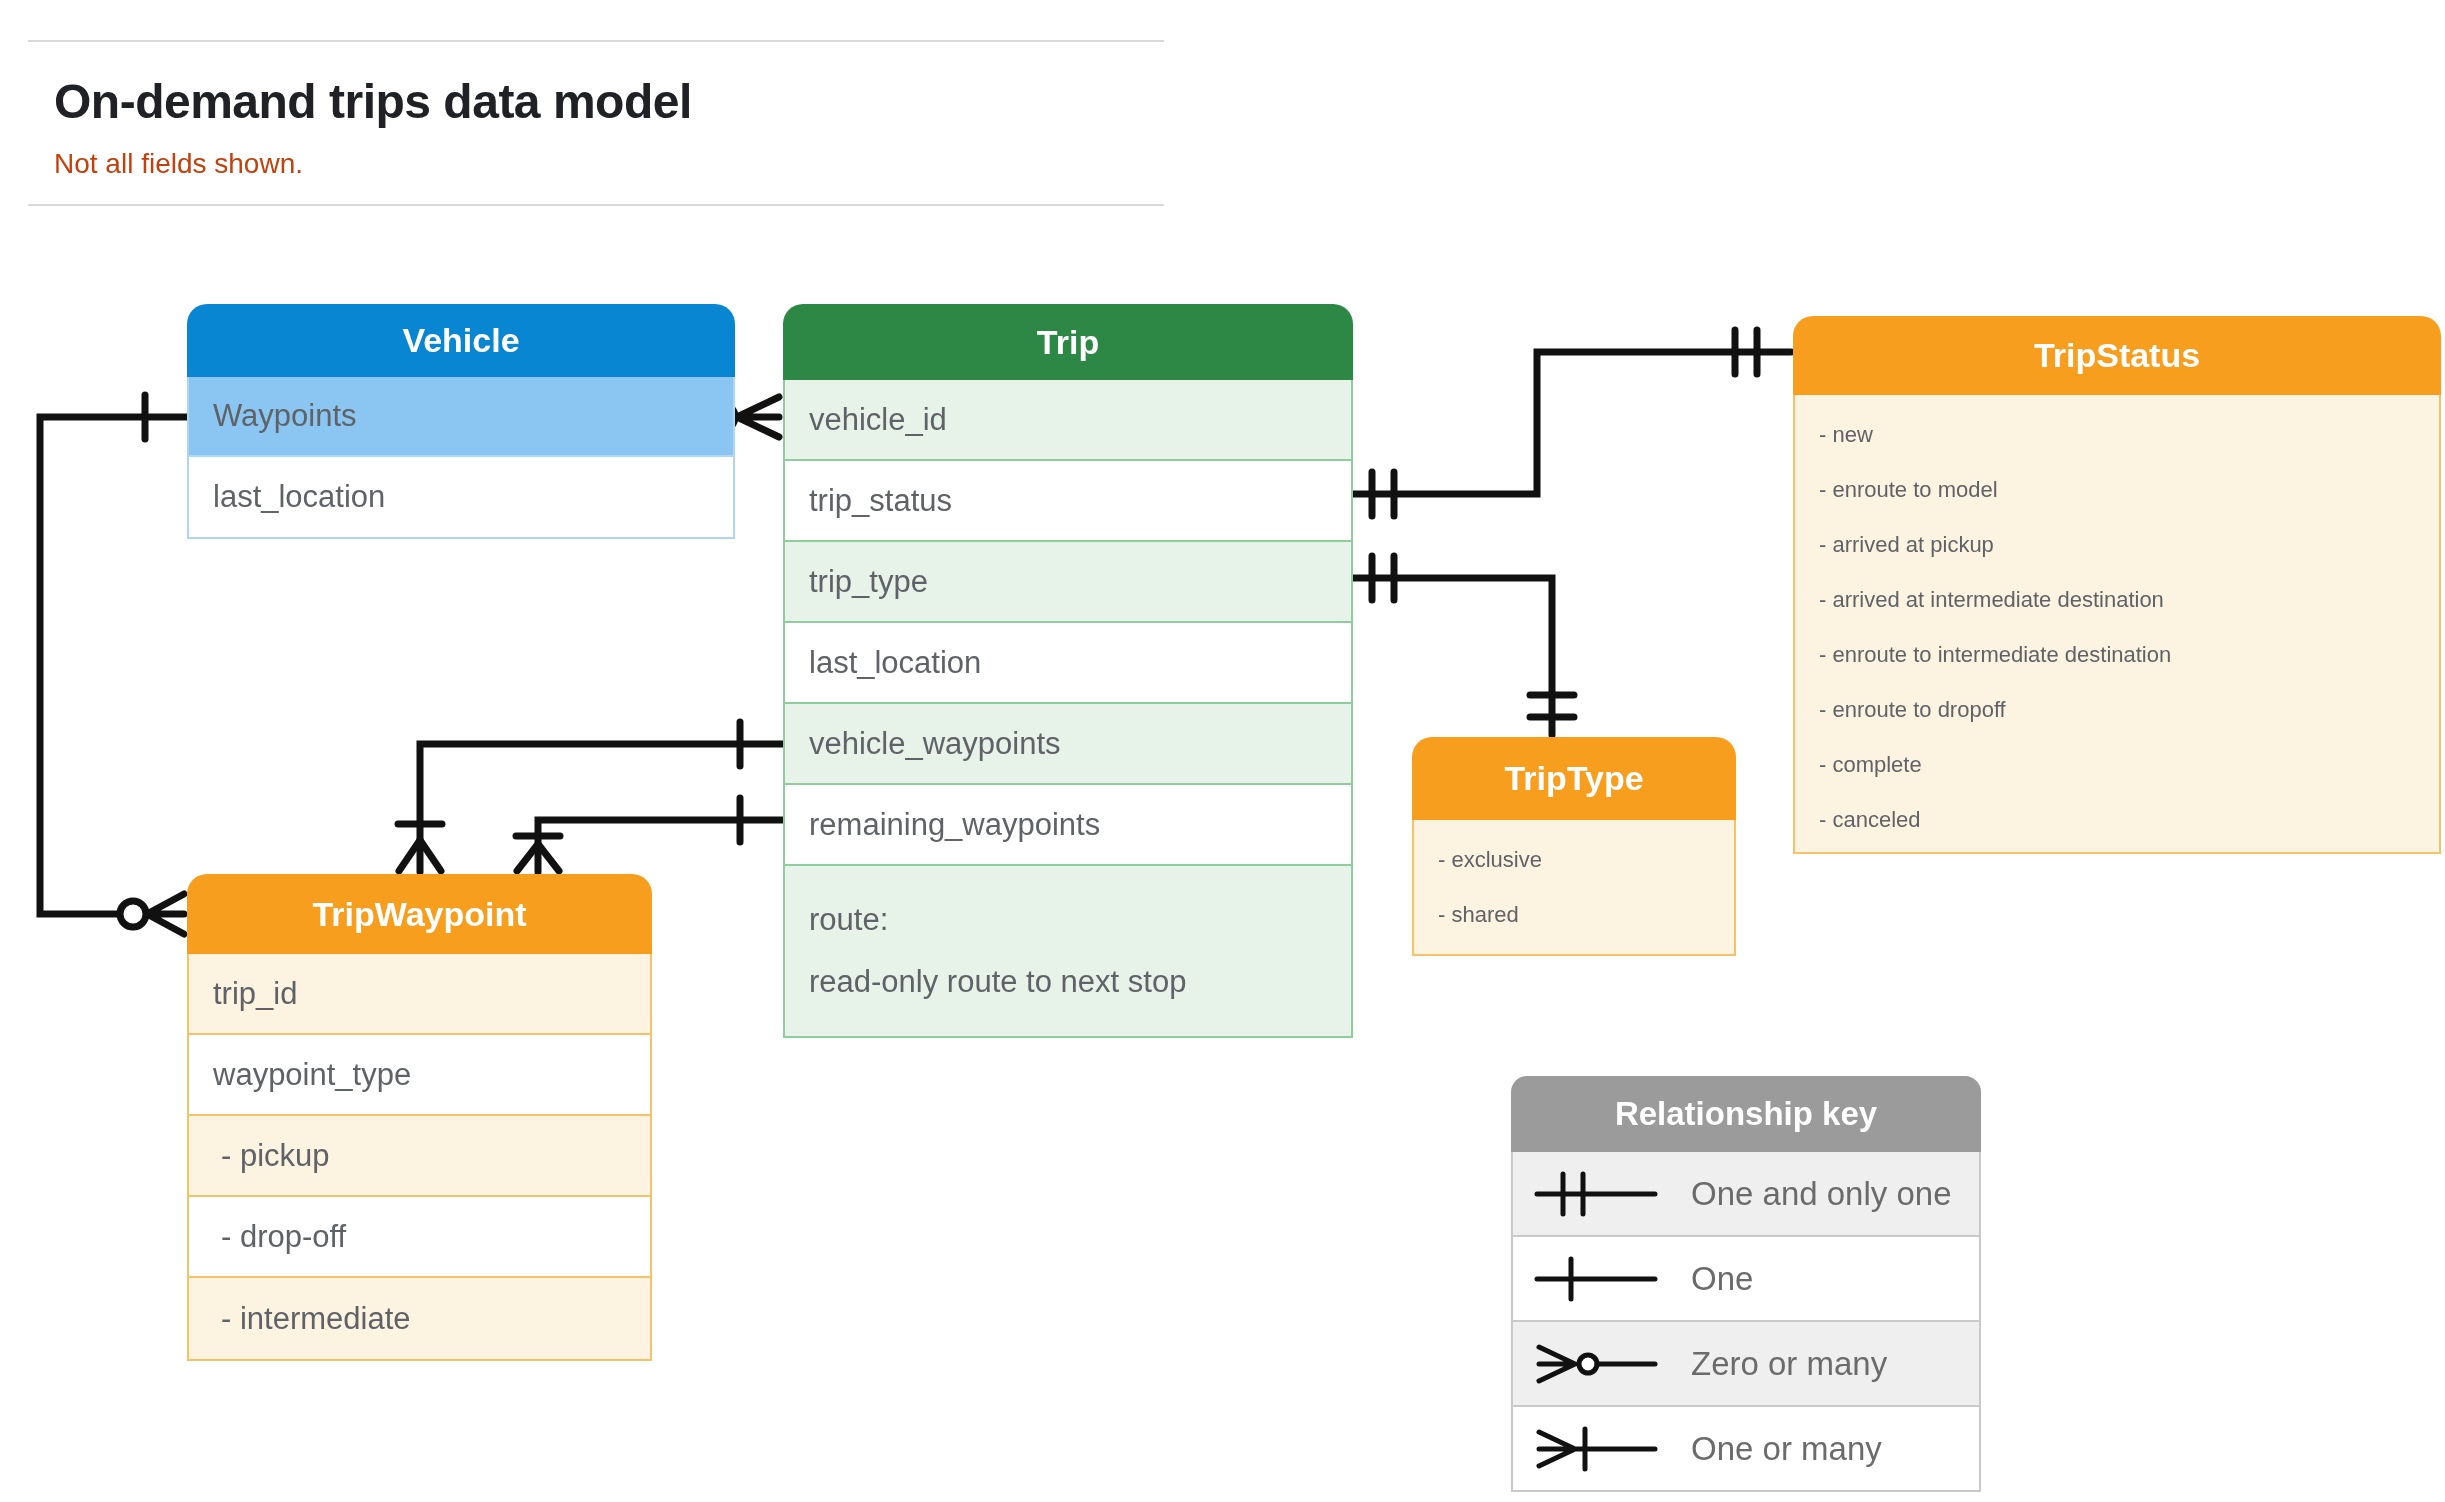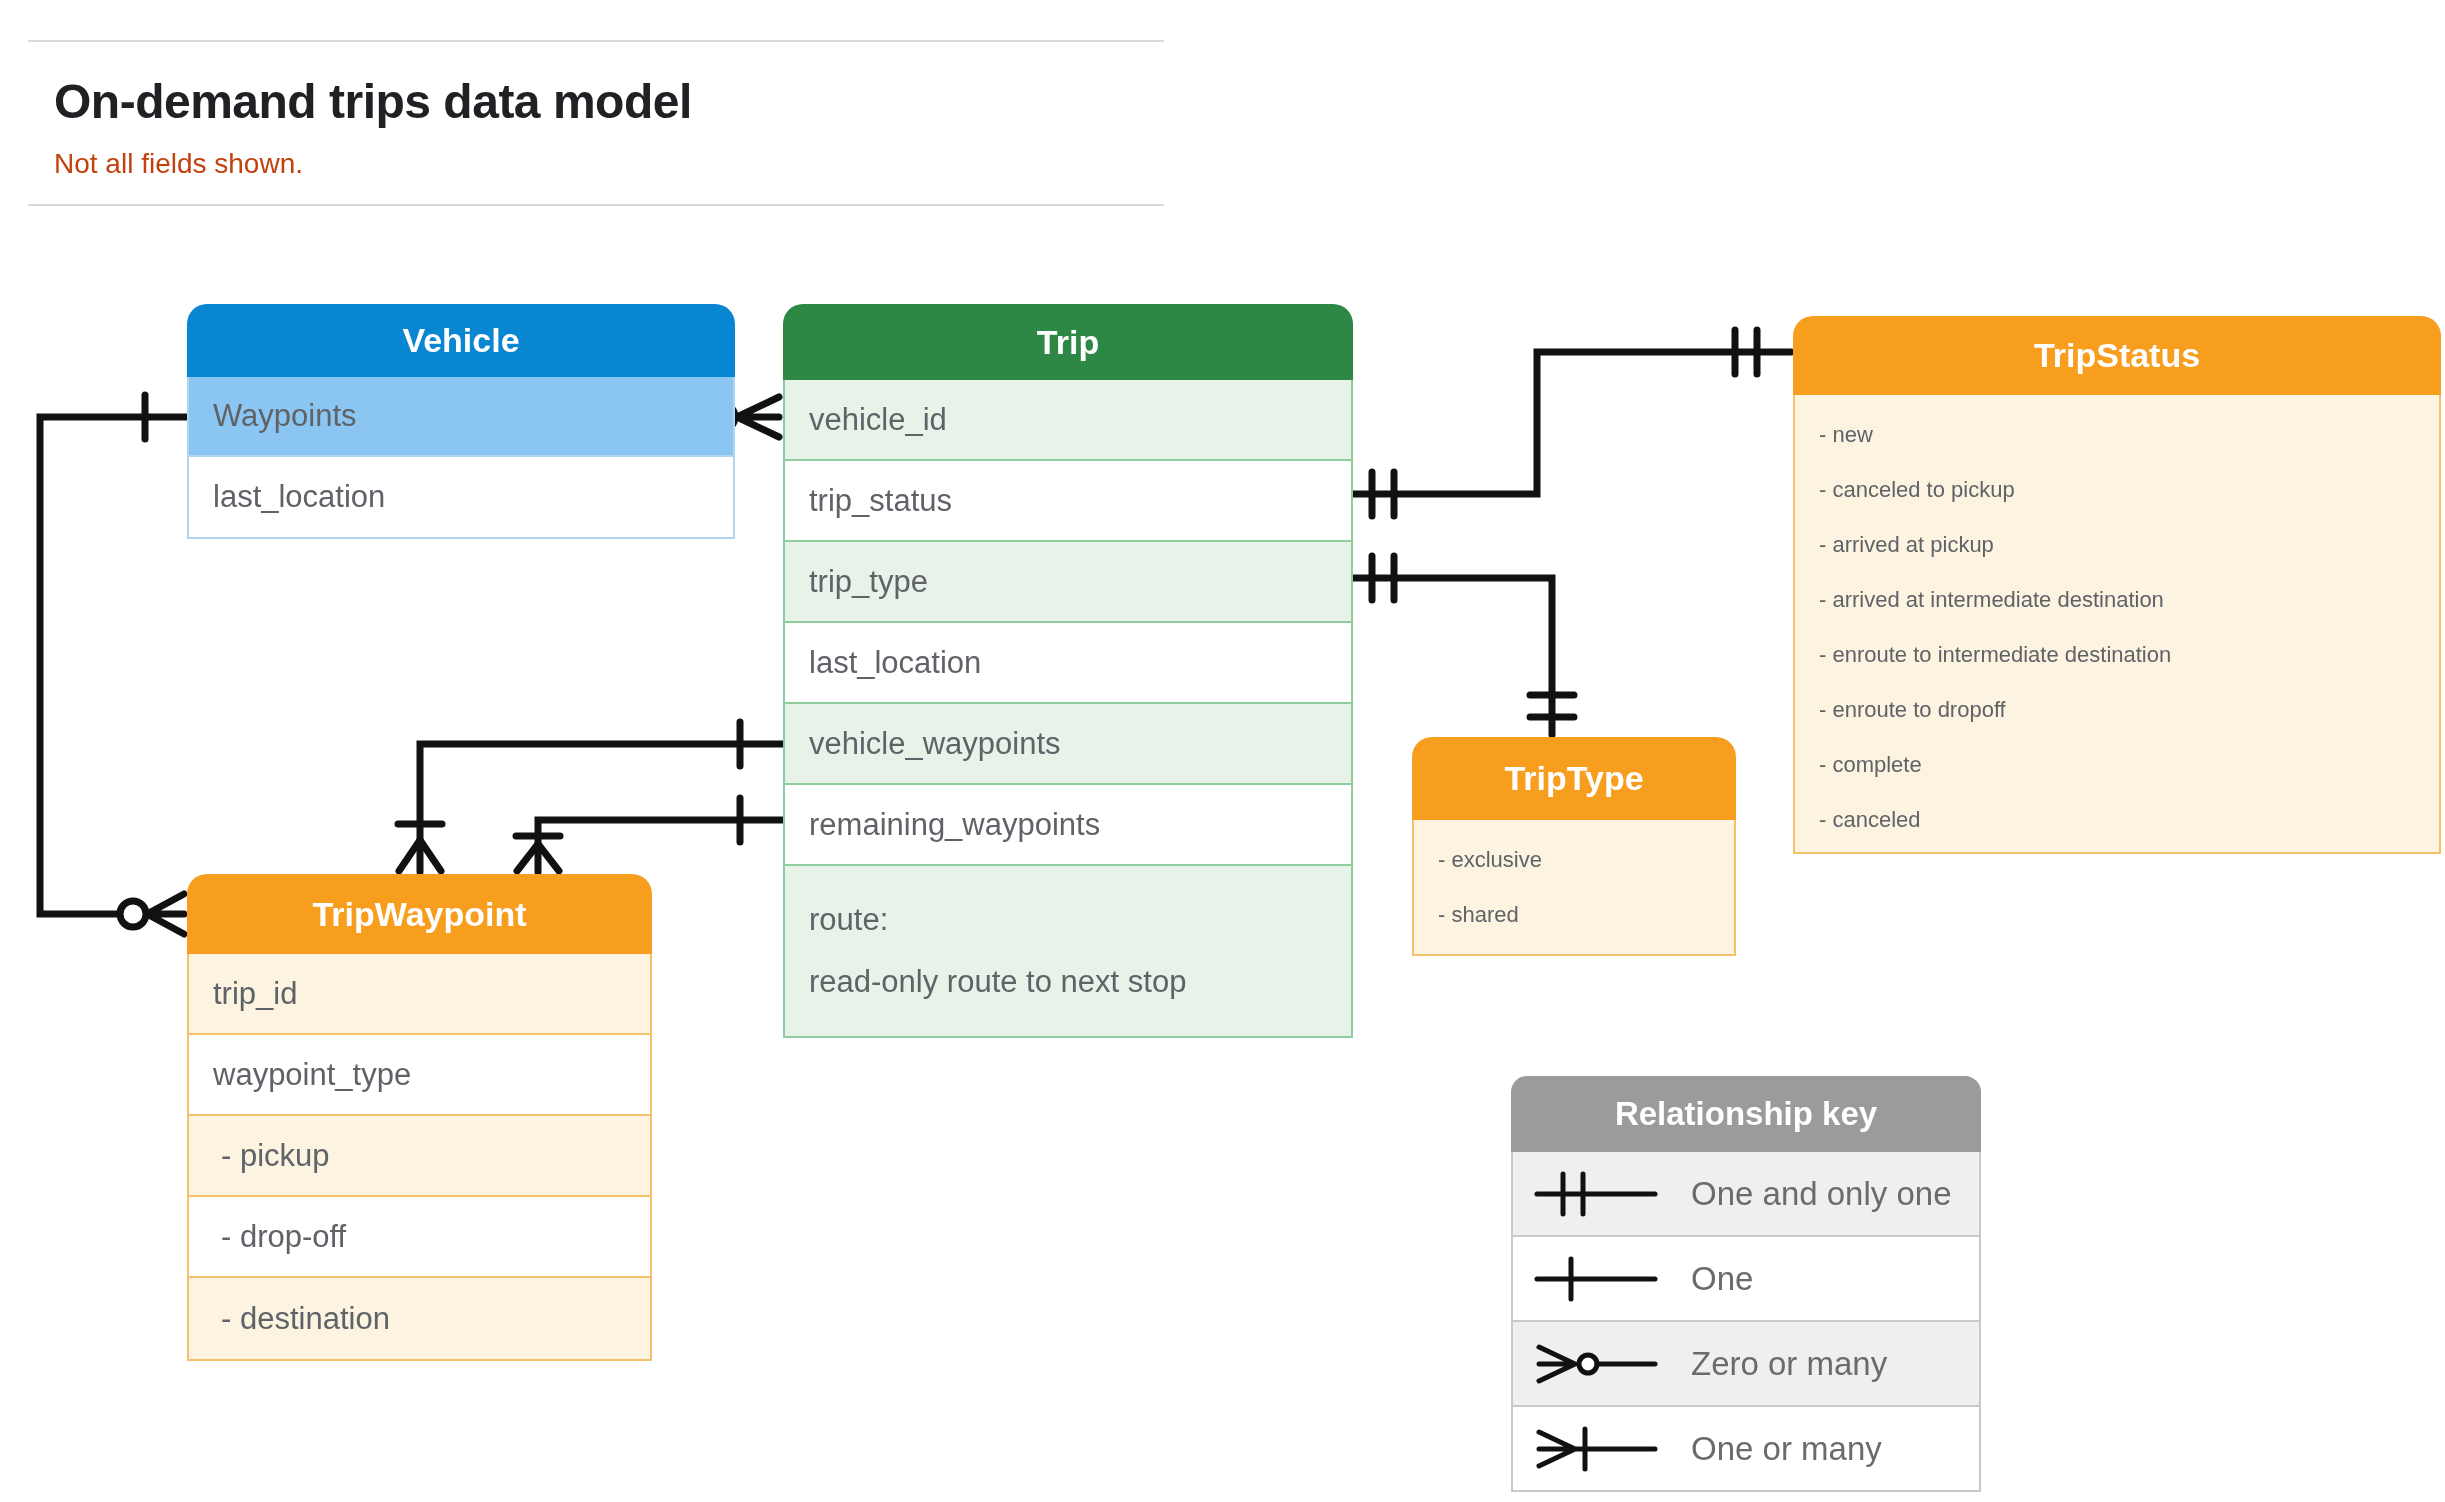--- a/index.html
+++ b/index.html
@@ -147,21 +147,21 @@
         <span>route:</span>
         <span>read-only route to next stop</span>
       </div>
     </div>
   </div>
 
   <div id="tripstatus" class="entity">
     <div class="hd">TripStatus</div>
     <div class="tbody list">
       <div>- new</div>
-      <div>- canceled to pickup</div>
+      <div>- enroute to model</div>
       <div>- arrived at pickup</div>
       <div>- arrived at intermediate destination</div>
       <div>- enroute to intermediate destination</div>
       <div>- enroute to dropoff</div>
       <div>- complete</div>
       <div>- canceled</div>
     </div>
   </div>
 
   <div id="triptype" class="entity">
@@ -172,21 +172,21 @@
     </div>
   </div>
 
   <div id="tripwaypoint" class="entity">
     <div class="hd">TripWaypoint</div>
     <div class="tbody">
       <div class="row alt">trip_id</div>
       <div class="row">waypoint_type</div>
       <div class="row alt indent">- pickup</div>
       <div class="row indent">- drop-off</div>
-      <div class="row alt indent">- destination</div>
+      <div class="row alt indent">- intermediate</div>
     </div>
   </div>
 
   <div id="legend" class="entity">
     <div class="hd">Relationship key</div>
     <div class="tbody">
       <div class="lrow alt">
         <svg class="sym" viewBox="0 0 130 64">
           <path class="kwire" d="M6 32 H124 M32 12 V52 M52 12 V52"></path>
         </svg>

